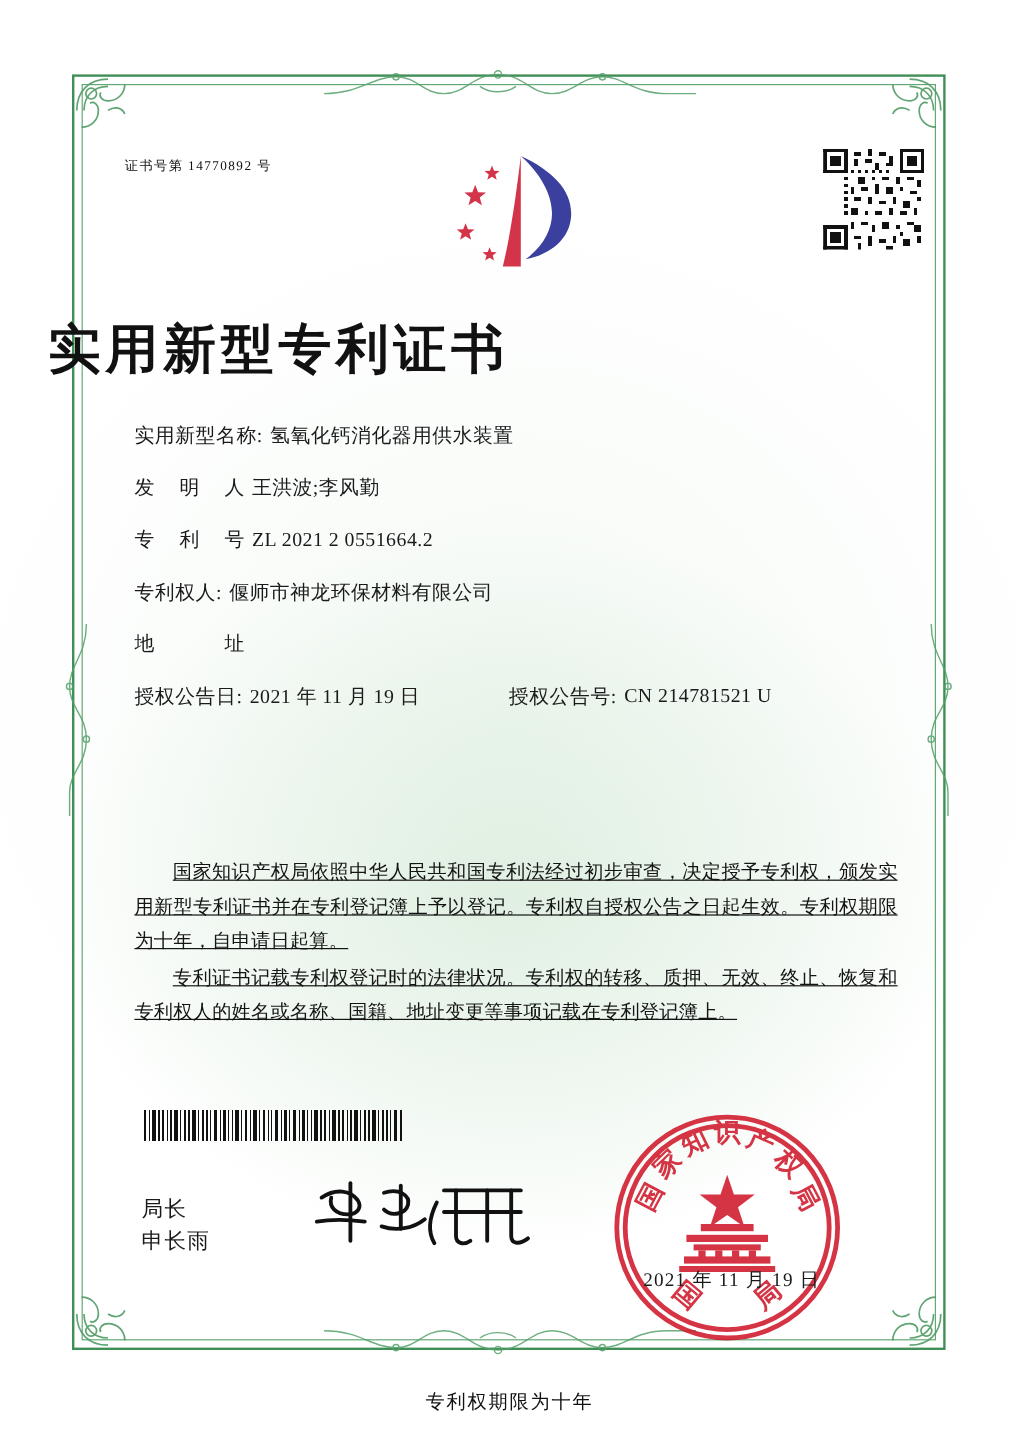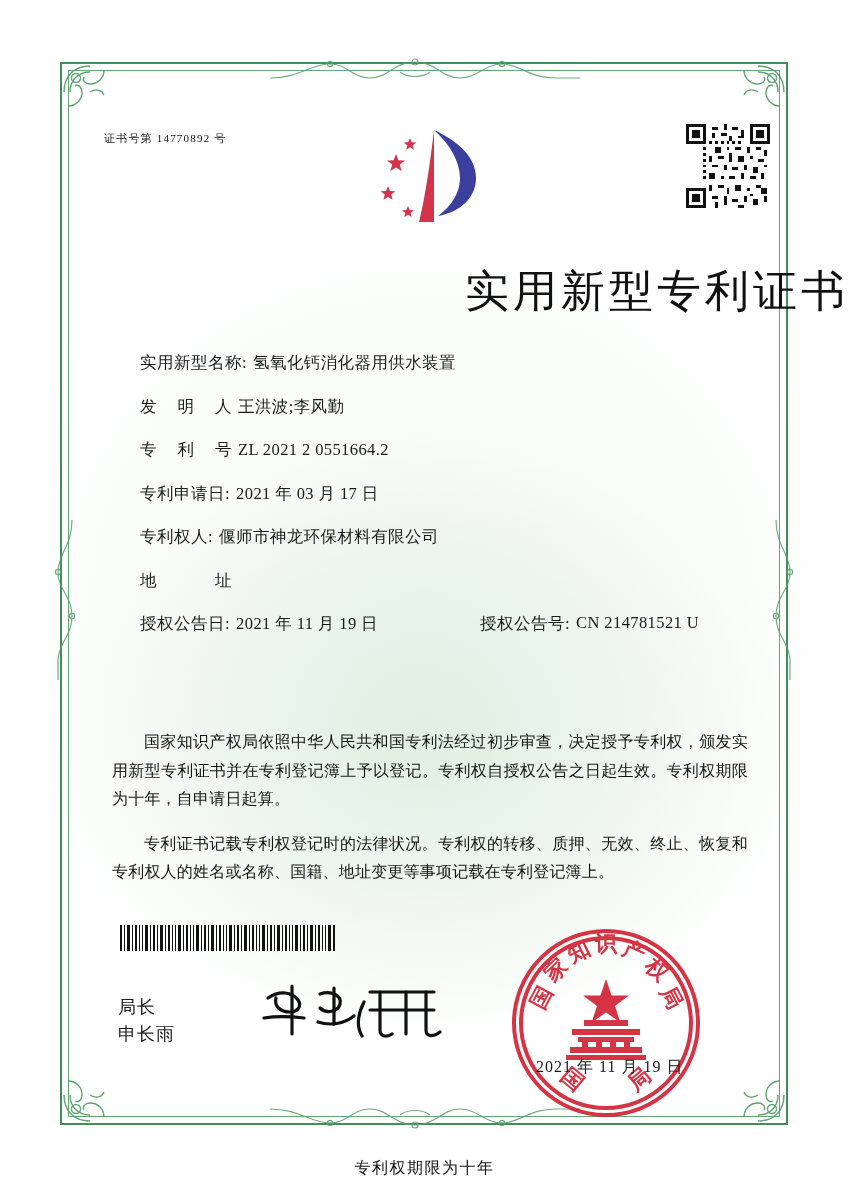--- a/index.html
+++ b/index.html
@@ -98,47 +98,47 @@
     height: 84px;
   }
   .qr svg { display: block; width: 100%; height: 100%; }
 
   
   .title {
     position: absolute;
     left: 0;
     right: 0;
     top: 262px;
-    text-align: right;
+    text-align: left;
     font-family: "DejaVu Sans", sans-serif;
-    font-weight: normal;
+    font-weight: bold;
     font-size: 44px;
     letter-spacing: 4px;
     color: #111;
+    padding-left: 40px;
   }
 
   
   .fields {
     position: absolute;
     left: 112px;
     top: 352px;
     width: 640px;
   }
   .field-row {
     display: flex;
     align-items: baseline;
     margin-bottom: 21.5px;
     font-size: 16.5px;
     line-height: 22px;
     white-space: nowrap;
   }
   .f-label {
     flex: 0 0 auto;
     letter-spacing: 0.5px;
-    margin-left: 28px;
   }
   .f-label.spread {
     display: inline-block;
     width: 92px;
     text-align: justify;
     text-align-last: justify;
   }
   .f-value {
     margin-left: 6px;
     letter-spacing: 0.4px;
@@ -159,23 +159,24 @@
     position: absolute;
     left: 112px;
     top: 712px;
     width: 636px;
     font-size: 16px;
     line-height: 28.5px;
     text-align: justify;
     color: #141414;
   }
   .paras p {
-    margin: 16px 0 1px 0;
+    margin: 2px 0 1px 0;
     text-indent: 2em;
     letter-spacing: 0.2px;
+    text-decoration: underline;
   }
 
   
   .barcode {
     position: absolute;
     left: 120px;
     top: 925px;
     width: 216px;
     height: 26px;
   }
@@ -441,24 +442,20 @@
     <div class="field-row">
       <span class="f-label spread">发明人</span>
       <span class="f-value">王洪波;李风勤</span>
     </div>
 
     <div class="field-row">
       <span class="f-label spread">专利号</span>
       <span class="f-value">ZL 2021 2 0551664.2</span>
     </div>
 
-    <div class="field-row">
-      <span class="f-label">专利申请日:</span>
-      <span class="f-value">2021 年 03 月 17 日</span>
-    </div>
 
     <div class="field-row">
       <span class="f-label">专利权人:</span>
       <span class="f-value">偃师市神龙环保材料有限公司</span>
     </div>
 
     <div class="field-row">
       <span class="f-label spread">地址</span>
     </div>
 

